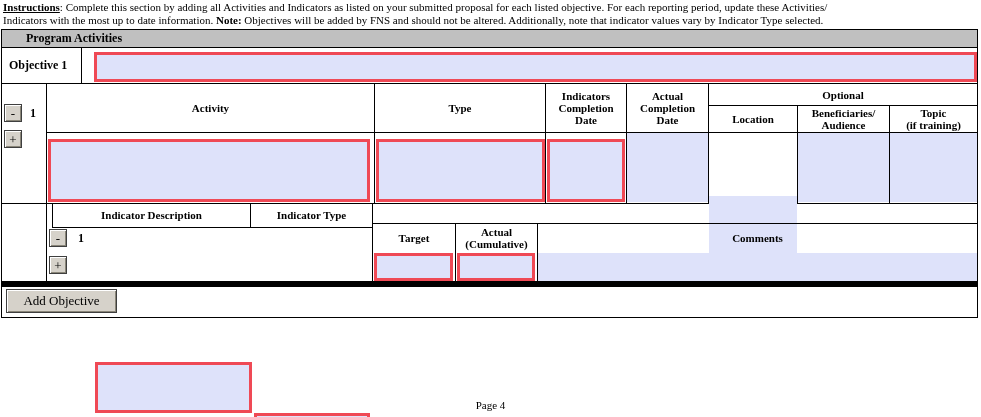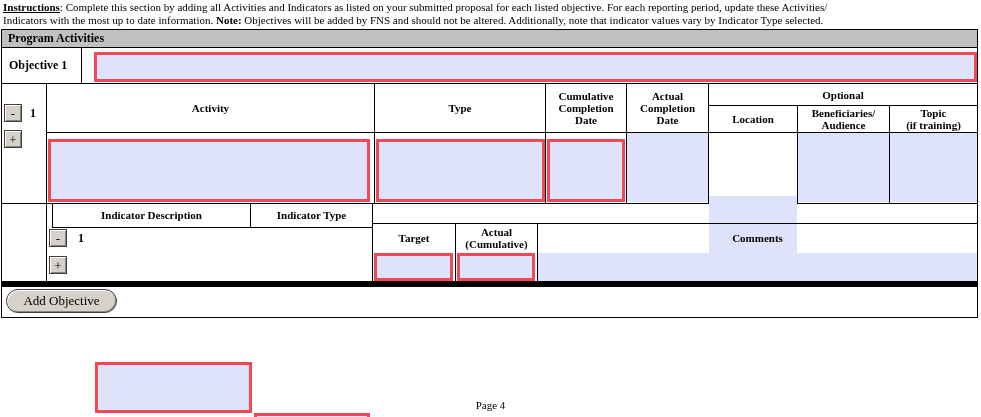--- a/index.html
+++ b/index.html
@@ -10,42 +10,42 @@
   }
   .abs { position:absolute; }
   .instructions { left:3px; top:1px; width:975px; font-size:11px; line-height:13px; }
   .ins-title { font-weight:bold; text-decoration:underline; }
   .bold { font-weight:bold; }
 
   .section-box { left:1px; top:29px; width:977px; height:289px; border:1px solid #000; background:#fff; }
   .title-bar {
     left:0; top:0; width:975px; height:18px; background:#c0c0c0;
     border-bottom:1px solid #000; display:flex; align-items:center;
-    padding-left:6px; font-size:12px; font-weight:bold;
+    padding-left:24px; font-size:12px; font-weight:bold;
   }
   .hline { background:#000; }
   .vline { background:#000; }
   .thickbar { background:#000; }
 
   .hdr { display:flex; align-items:center; justify-content:center; text-align:center;
          font-size:11px; font-weight:bold; line-height:12px; flex-direction:column; }
   .hdr span { display:block; }
   .cell-label { display:flex; align-items:center; padding-left:7px; font-size:12px; font-weight:bold; }
 
   .field { background:#dee2fa; }
   .req { border:3px solid #ef4955; }
   .combo { position:relative; }
 
   .btn3d {
     background:#d6d2ca; border:1px solid #3f3f3f;
     box-shadow: inset 1px 1px 0 #ffffff, inset -1px -1px 0 #8a8679;
     display:flex; align-items:center; justify-content:center; cursor:pointer;
   }
   .btn-sm { font-size:13px; line-height:1; }
-  .btn-lg { font-size:13px;border-radius:12px; }
+  .btn-lg { font-size:13px; }
   .rownum { display:flex; align-items:center; justify-content:center; font-size:12px; font-weight:bold; }
   .footer-page { left:0; top:399px; width:981px; text-align:center; font-size:11px; }
 </style>
 </head>
 <body>
 
 <div class="screen">
 
   <div class="abs instructions">
     <div><span class="ins-title">Instructions</span><span>: Complete this section by adding all Activities and Indicators as listed on your submitted proposal for each listed objective. For each reporting period, update these Activities/</span></div>
@@ -69,21 +69,21 @@
     <div class="abs vline" style="left:706px;top:54px;width:1px;height:119px;"></div>
     <div class="abs hline" style="left:706px;top:75px;width:269px;height:1px;"></div>
     <div class="abs vline" style="left:795px;top:75px;width:1px;height:98px;"></div>
     <div class="abs vline" style="left:887px;top:75px;width:1px;height:98px;"></div>
     <div class="abs hline" style="left:44px;top:102px;width:931px;height:1px;"></div>
     <div class="abs hline" style="left:0;top:173px;width:975px;height:1px;"></div>
 
     <div class="abs hdr" style="left:45px;top:54px;width:327px;height:48px;">Activity</div>
     <div class="abs hdr" style="left:373px;top:54px;width:170px;height:48px;">Type</div>
     <div class="abs hdr" style="left:544px;top:54px;width:80px;height:48px;">
-      <span>Cumulative</span>
+      <span>Indicators</span>
       <span>Completion</span>
       <span>Date</span>
     </div>
     <div class="abs hdr" style="left:625px;top:54px;width:81px;height:48px;">
       <span>Actual</span>
       <span>Completion</span>
       <span>Date</span>
     </div>
     <div class="abs hdr" style="left:707px;top:54px;width:268px;height:21px;">Optional</div>
     <div class="abs hdr" style="left:796px;top:75px;width:91px;height:27px;">

